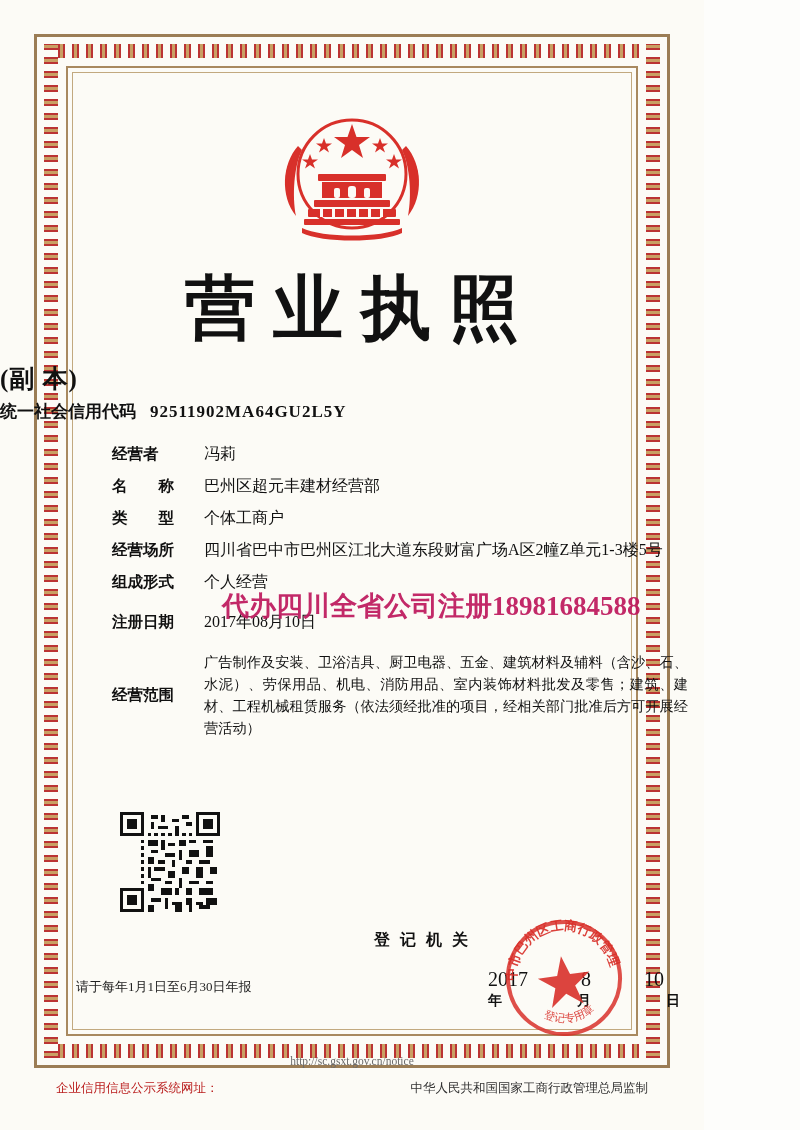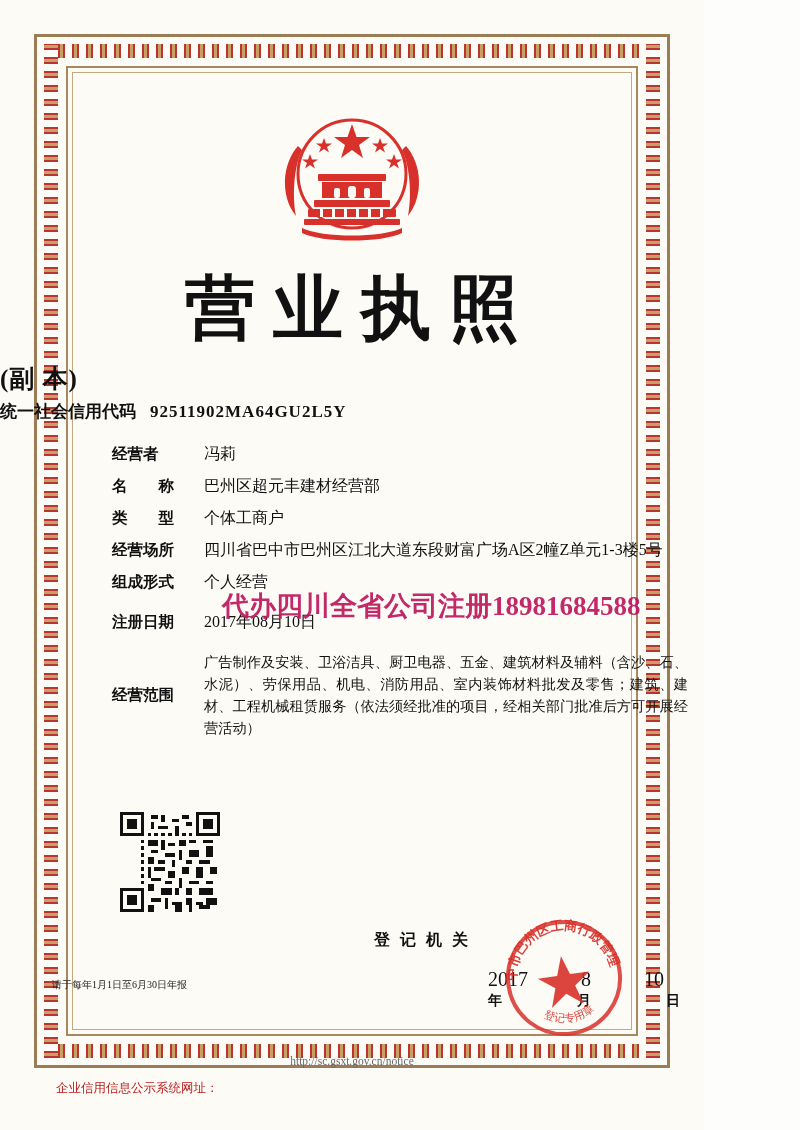--- a/index.html
+++ b/index.html
@@ -122,22 +122,22 @@
   }
 
   
   .qr{
     position:absolute;left:120px;top:812px;
     width:100px;height:100px;
   }
 
   
   .annual-note{
-    position:absolute;left:52px;top:978px;
-    font-size:10px;color:#222;
+    position:absolute;left:76px;top:978px;
+    font-size:13px;color:#222;
     letter-spacing:0px;
   }
   .authority{
     position:absolute;left:374px;top:930px;
     font-size:16px;font-weight:bold;color:#111;
     letter-spacing:3px;
   }
   .date-row{
     position:absolute;left:488px;top:968px;
     width:192px;
@@ -342,14 +342,15 @@
         <textPath href="#sealArc" startOffset="50%" text-anchor="middle">巴中市巴州区工商行政管理局</textPath>
       </text>
       <text font-family="'Liberation Serif', serif" font-size="11" fill="#d8302a" opacity="0.9">
         <textPath href="#sealArcBottom" startOffset="50%" text-anchor="middle">登记专用章</textPath>
       </text>
     </svg>
   </div>
 
   <div class="url">http://sc.gsxt.gov.cn/notice</div>
   <div class="footer-left">企业信用信息公示系统网址：</div>
+  <div class="footer-right">中华人民共和国国家工商行政管理总局监制</div>
 
 </div>
 
 </body></html>

